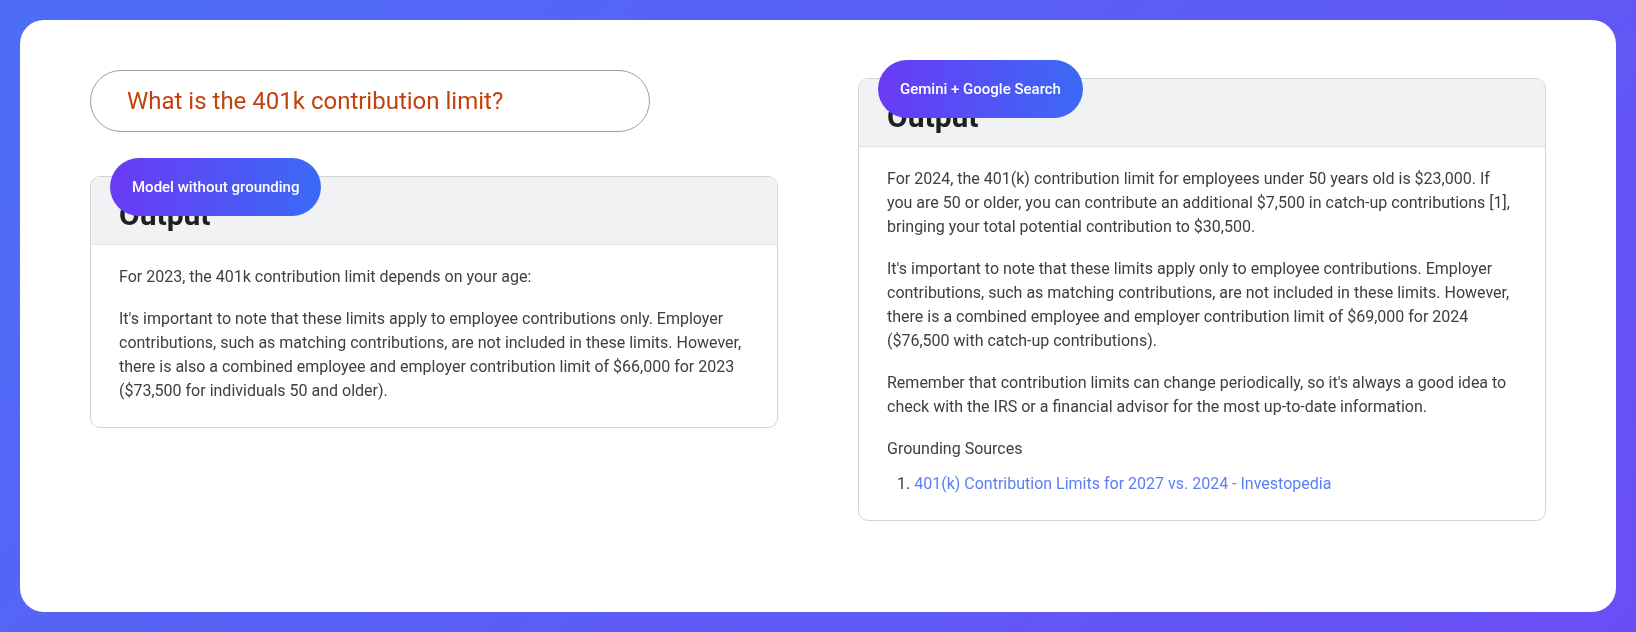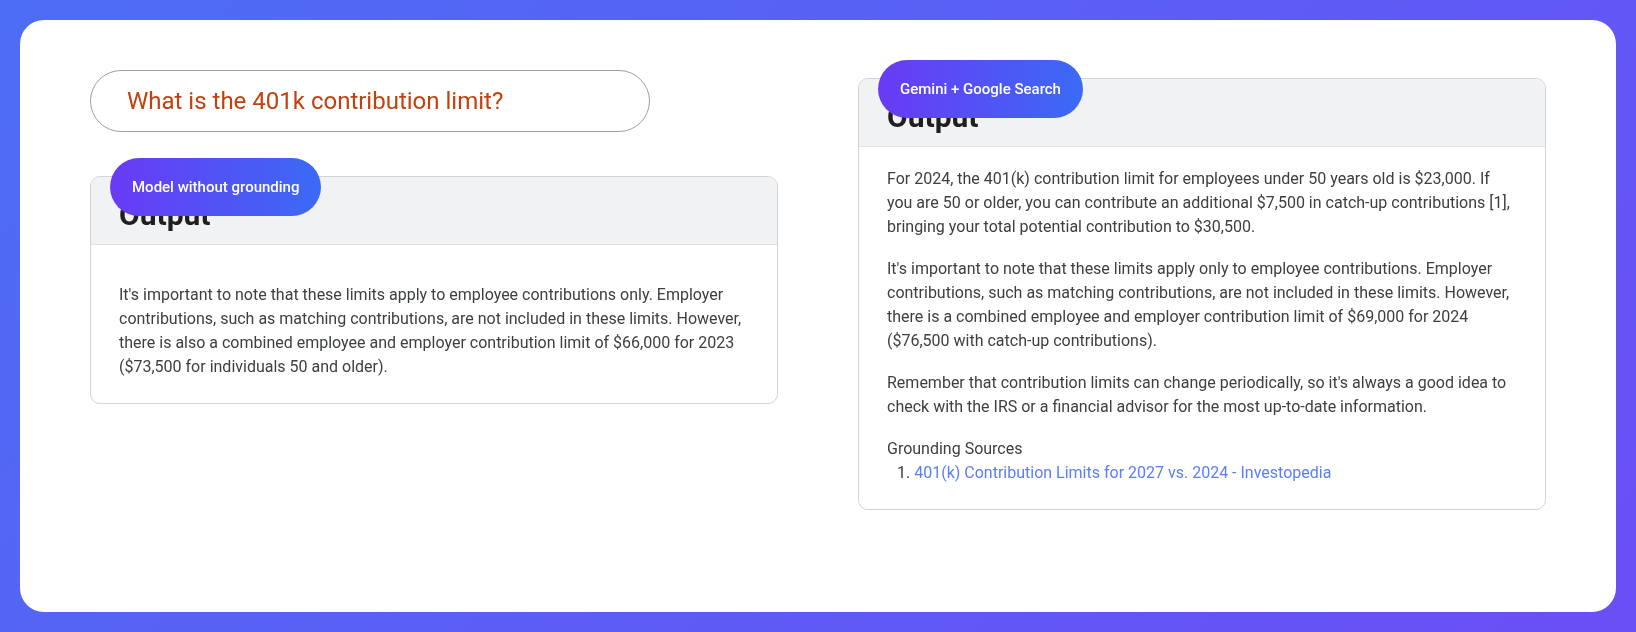--- a/index.html
+++ b/index.html
@@ -83,21 +83,21 @@
   .card-body p:last-child { margin-bottom: 0; }
   .bullets {
     padding-left: 20px;
     margin: 4px 0 0 0;
   }
   .bullets .row {
     padding-left: 4px;
   }
   .sources-label {
     color: #3c4043;
-    margin-bottom: 0;
+    margin-bottom: 11px;
   }
   .source-item {
     padding-left: 10px;
   }
   .source-link {
     color: #5b7ef5;
     text-decoration: none;
   }
   .source-num {
     color: #3c4043;
@@ -115,20 +115,21 @@
     </div>
 
     <div class="card-wrap">
       <div class="badge">Model without grounding</div>
       <div class="card">
         <div class="card-header">
           <h2 class="card-title">Output</h2>
         </div>
         <div class="card-body">
           <p>
+            <span>For 2023, the 401k contribution limit depends on your age:</span>
           </p>
           <p>It's important to note that these limits apply to employee contributions only. Employer contributions, such as matching contributions, are not included in these limits. However, there is also a combined employee and employer contribution limit of $66,000 for 2023 ($73,500 for individuals 50 and older).</p>
         </div>
       </div>
     </div>
   </div>
 
   <div class="col right-col">
     <div class="card-wrap">
       <div class="badge">Gemini + Google Search</div>

